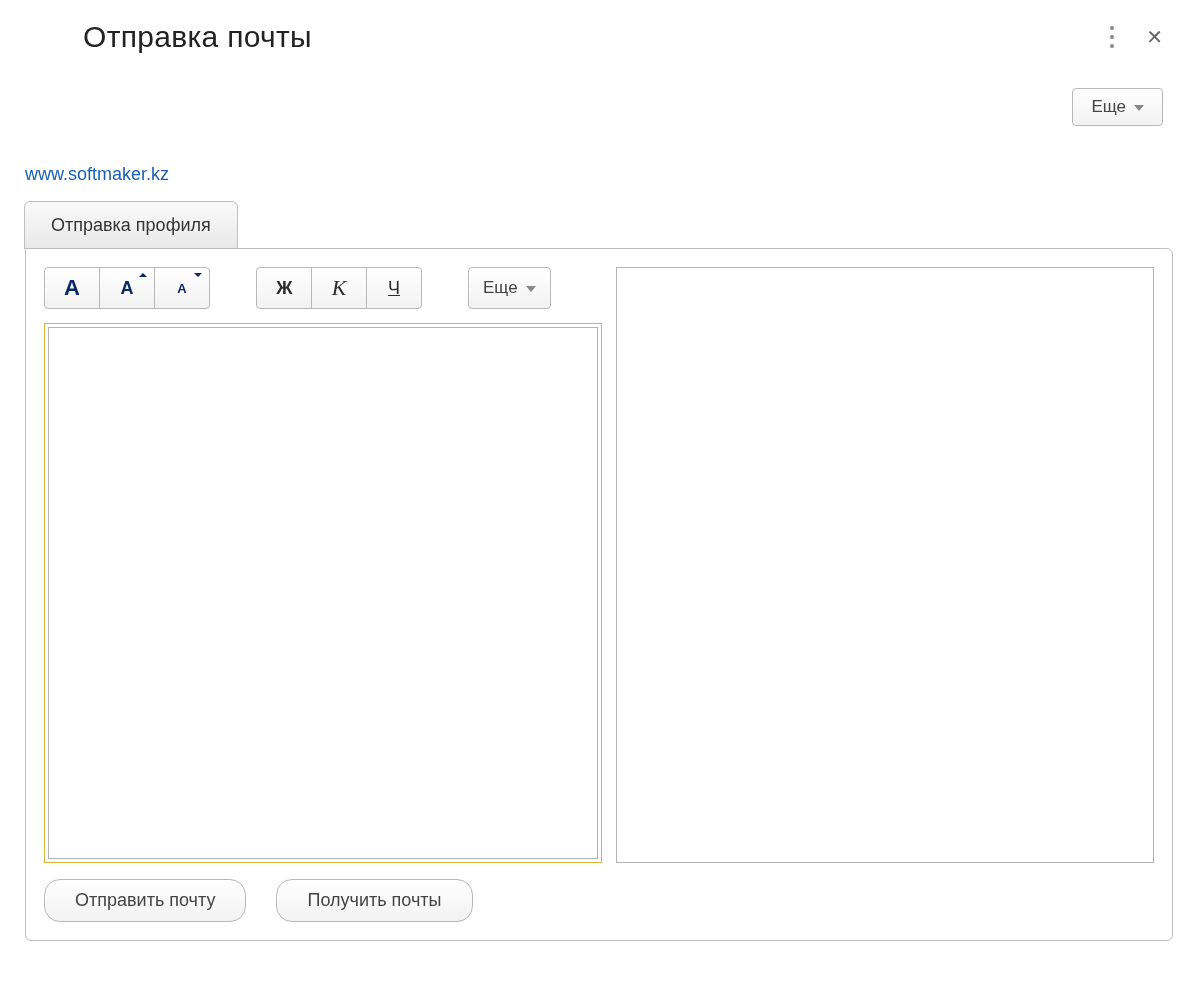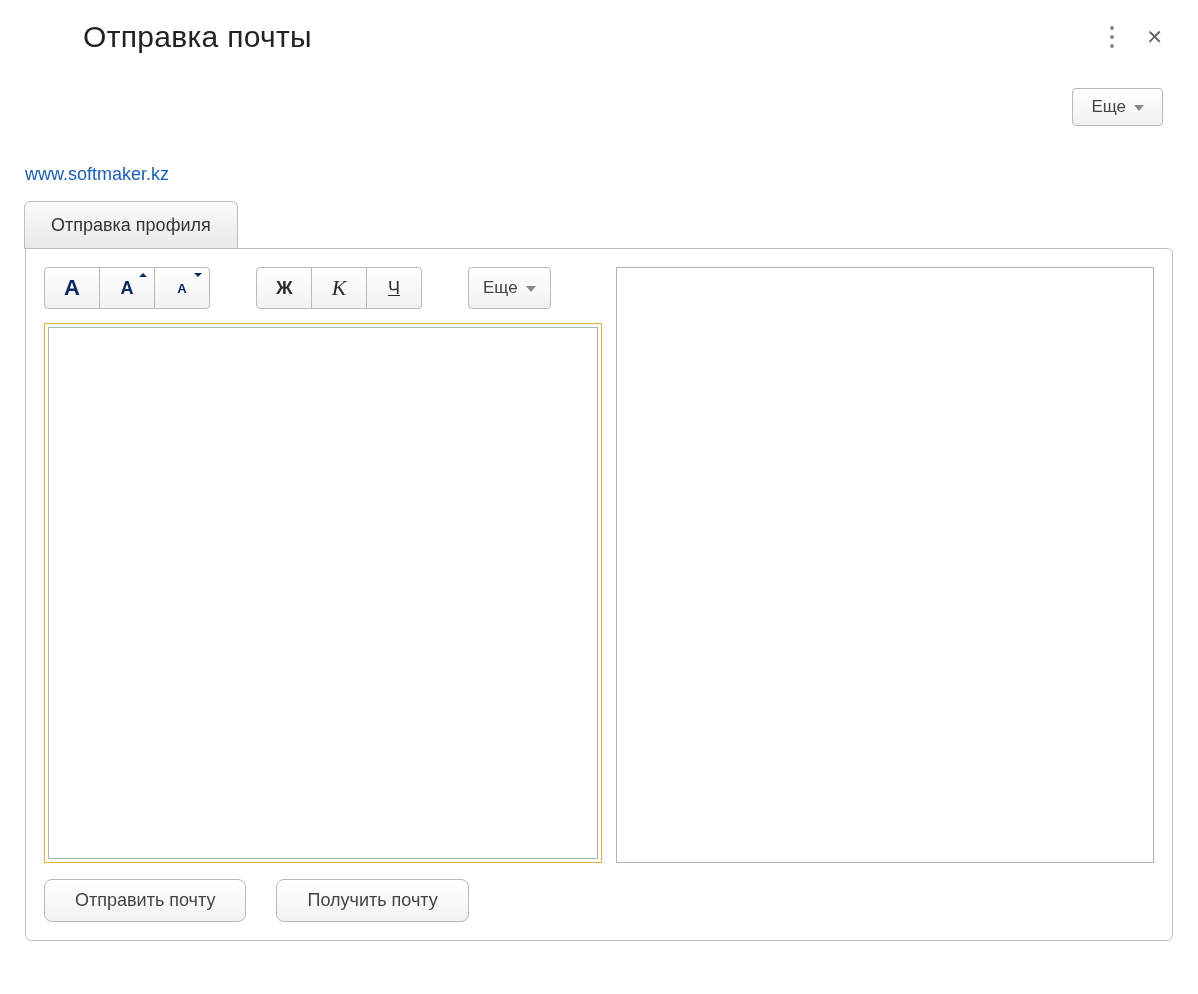--- a/index.html
+++ b/index.html
@@ -197,21 +197,21 @@
       overflow:auto;
     }
     .bottom-buttons {
       display: flex;
       gap: 30px;
       margin-top: 16px;
     }
     .big-btn {
       background: linear-gradient(#fff,#f2f2f2);
       border: 1px solid #b8b8b8;
-      border-radius: 8px;
+      border-radius: 16px;
       font-size: 18px;
       color: #444;
       padding: 10px 30px;
       cursor: pointer;
       min-height: 42px;
     }
     .toolbar .more-btn {
       padding: 8px 14px;
       height: 42px;
     }
@@ -286,21 +286,21 @@
               <span class="caret"></span>
             </button>
           </div>
 
           <div class="editor-box">
             <textarea class="editor-inner" style=""></textarea>
           </div>
 
           <div class="bottom-buttons">
             <button class="big-btn">Отправить почту</button>
-            <button class="big-btn">Получить почту</button>
+            <button class="big-btn">Получить почты</button>
           </div>
         </div>
 
         <div class="right-pane">
           <div class="preview-box">
             <div class="preview-inner"></div>
           </div>
         </div>
 
       </div>

